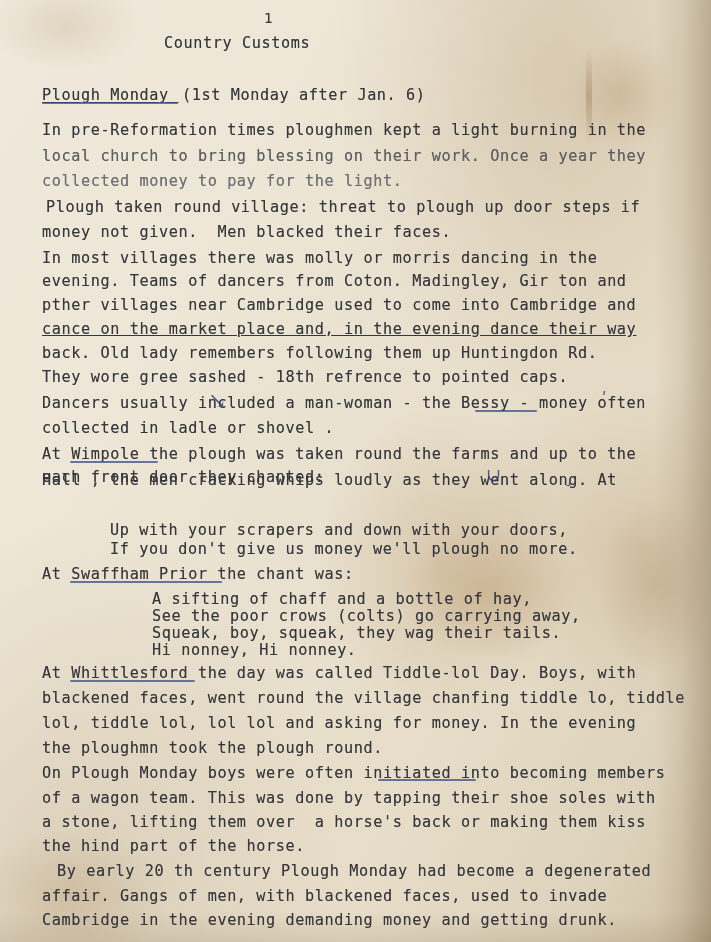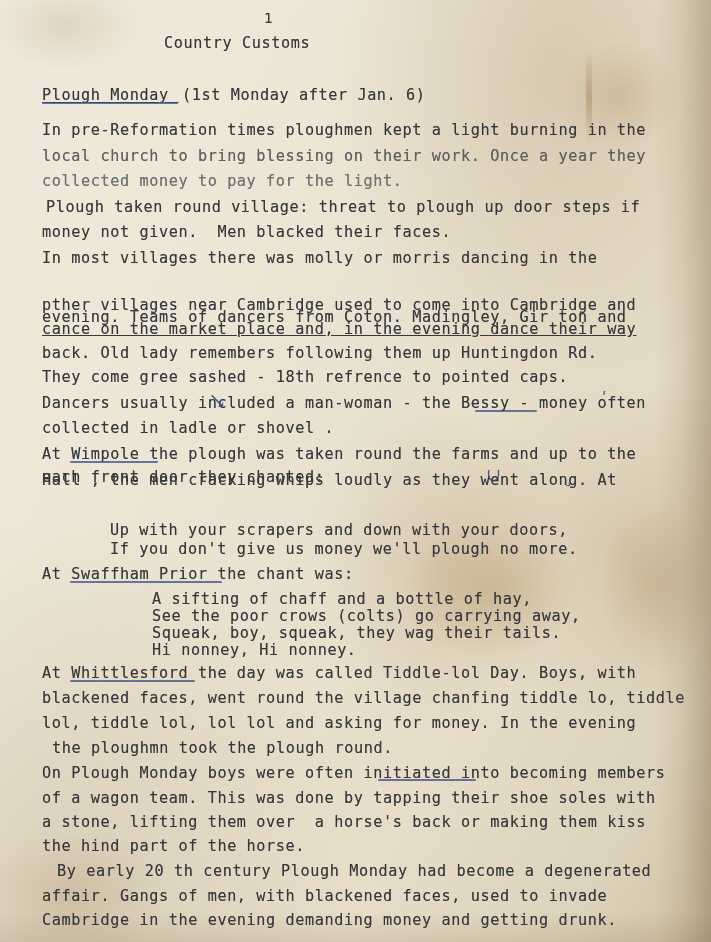--- a/index.html
+++ b/index.html
@@ -110,45 +110,45 @@
 
     <div class="ln u" style="left:42px; top:86px;">Plough Monday </div>
     <div class="ln" style="left:182px; top:86px;">(1st Monday after Jan. 6)</div>
 
     <div class="ln" style="left:42px; top:121px;">In pre-Reformation times ploughmen kept a light burning in the</div>
     <div class="ln faded" style="left:42px; top:147px;">local church to bring blessing on their work. Once a year they</div>
     <div class="ln fainter" style="left:42px; top:172px;">collected money to pay for the light.</div>
     <div class="ln" style="left:46px; top:198px;">Plough taken round village: threat to plough up door steps if</div>
     <div class="ln" style="left:42px; top:223px;">money not given.  Men blacked their faces.</div>
     <div class="ln" style="left:42px; top:249px;">In most villages there was molly or morris dancing in the</div>
-    <div class="ln" style="left:42px; top:272px;margin-top:36px;">evening. Teams of dancers from Coton. Madingley, Gir ton and</div>
+    <div class="ln" style="left:42px; top:272px;">evening. Teams of dancers from Coton. Madingley, Gir ton and</div>
     <div class="ln" style="left:42px; top:296px;">pther villages near Cambridge used to come into Cambridge and</div>
     <div class="ln" style="left:42px; top:320px;text-decoration:underline;">cance on the market place and, in the evening dance their way</div>
     <div class="ln" style="left:42px; top:344px;">back. Old lady remembers following them up Huntingdon Rd.</div>
-    <div class="ln" style="left:42px; top:368px;">They come gree sashed - 18th refrence to pointed caps.</div>
+    <div class="ln" style="left:42px; top:368px;">They wore gree sashed - 18th refrence to pointed caps.</div>
     <div class="ln" style="left:42px; top:394px;">Dancers usually included a man-woman - the Bessy - money often</div>
     <div class="ln" style="left:42px; top:419px;">collected in ladle or shovel .</div>
     <div class="ln" style="left:42px; top:445px;">At Wimpole the plough was taken round the farms and up to the</div>
     <div class="ln" style="left:42px; top:471px;">Hall , the men cracking whips loudly as they went along. At</div>
     <div class="ln" style="left:42px; top:468px;">each front door they chanted:</div>
 
     <div class="ln" style="left:110px; top:521px;">Up with your scrapers and down with your doors,</div>
     <div class="ln" style="left:110px; top:540px;">If you don't give us money we'll plough no more.</div>
 
     <div class="ln" style="left:42px; top:565px;">At Swaffham Prior the chant was:</div>
 
     <div class="ln" style="left:152px; top:590px;">A sifting of chaff and a bottle of hay,</div>
     <div class="ln" style="left:152px; top:607px;">See the poor crows (colts) go carrying away,</div>
     <div class="ln" style="left:152px; top:624px;text-align:right;">Squeak, boy, squeak, they wag their tails.</div>
     <div class="ln" style="left:152px; top:641px;">Hi nonney, Hi nonney.</div>
 
     <div class="ln" style="left:42px; top:664px;">At Whittlesford the day was called Tiddle-lol Day. Boys, with</div>
     <div class="ln" style="left:42px; top:689px;">blackened faces, went round the village chanfing tiddle lo, tiddle</div>
     <div class="ln" style="left:42px; top:714px;">lol, tiddle lol, lol lol and asking for money. In the evening</div>
-    <div class="ln" style="left:42px; top:739px;margin-left:10px;">the ploughmn took the plough round.</div>
+    <div class="ln" style="left:42px; top:739px;">the ploughmn took the plough round.</div>
     <div class="ln" style="left:42px; top:764px;">On Plough Monday boys were often initiated into becoming members</div>
     <div class="ln" style="left:42px; top:789px;">of a wagon team. This was done by tapping their shoe soles with</div>
     <div class="ln" style="left:42px; top:813px;">a stone, lifting them over  a horse's back or making them kiss</div>
     <div class="ln" style="left:42px; top:837px;">the hind part of the horse.</div>
     <div class="ln" style="left:57px; top:862px;">By early 20 th century Plough Monday had become a degenerated</div>
     <div class="ln" style="left:42px; top:887px;">affair. Gangs of men, with blackened faces, used to invade</div>
     <div class="ln" style="left:42px; top:911px;">Cambridge in the evening demanding money and getting drunk.</div>
   </div>
 
   <div class="ink-u" style="left:42px; top:102px; width:136px;"></div>

